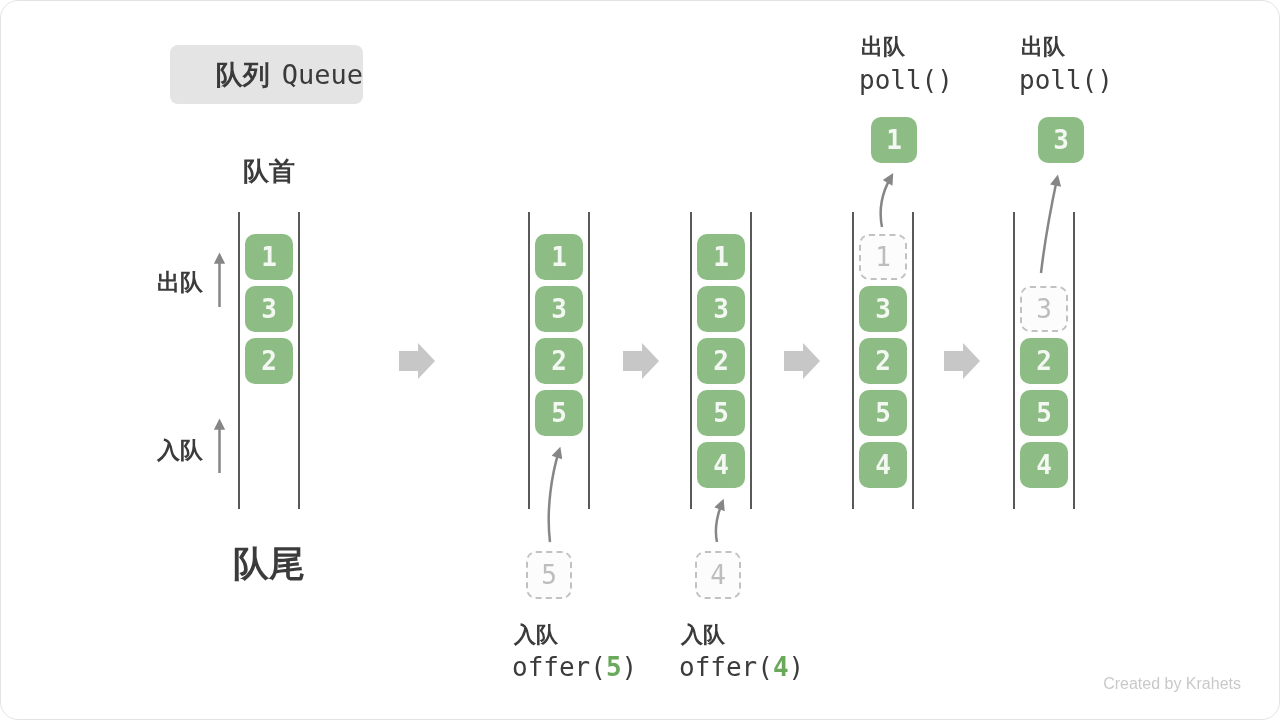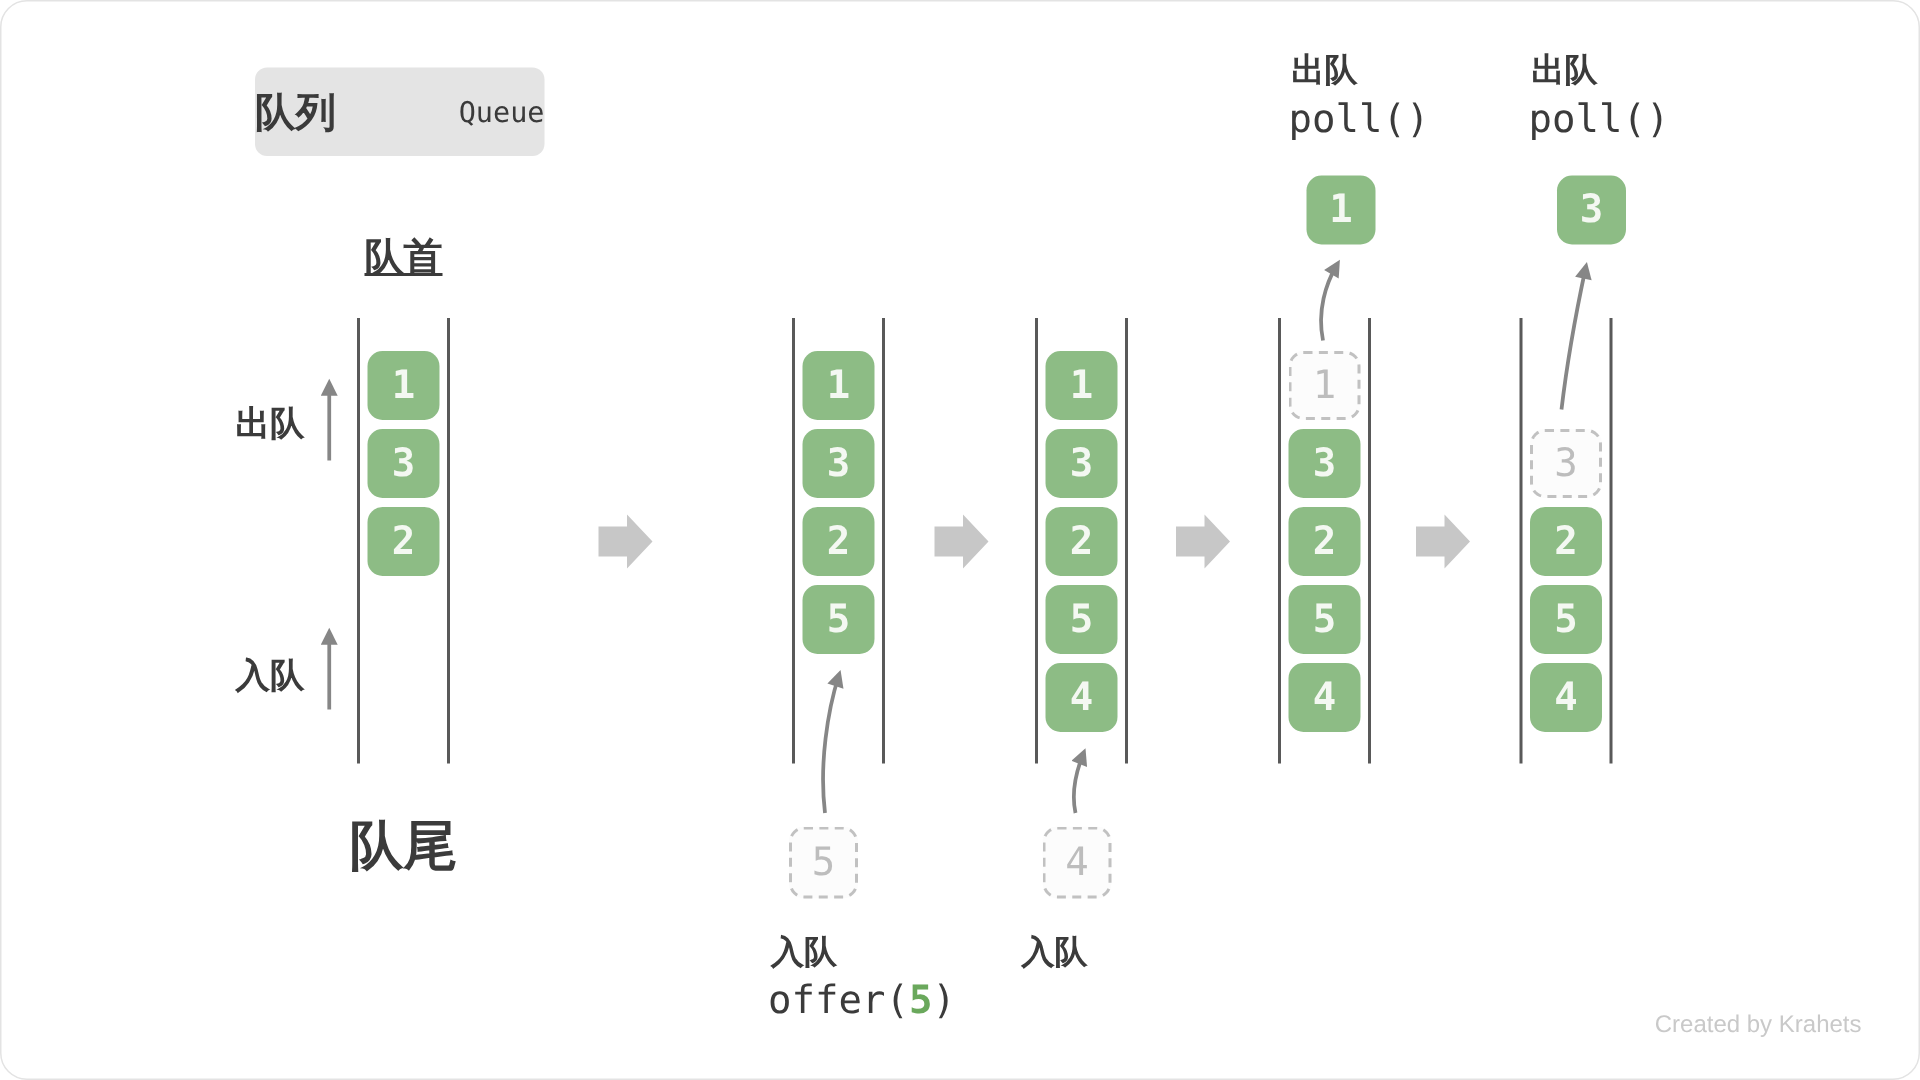--- a/index.html
+++ b/index.html
@@ -7,27 +7,27 @@
     position:relative;width:1280px;height:720px;box-sizing:border-box;
     background:#ffffff;border:1px solid #e3e3e3;border-radius:18px;overflow:hidden;
     font-family:"Liberation Sans",sans-serif;
   }
   .overlay{position:absolute;left:0;top:0;z-index:1;}
   .thin{fill:none;stroke:#868686;stroke-width:2.5;}
   .block{fill:#c7c7c7;stroke:none;}
 
   .title-box{
     position:absolute;left:169px;top:44px;width:193px;height:59px;z-index:2;
-    background:#e4e4e4;border-radius:8px;display:flex;align-items:center;justify-content:space-between;gap:24px;
+    background:#e4e4e4;border-radius:8px;display:flex;align-items:center;justify-content:flex-end;gap:12px;
   }
   .title-zh{font-size:27px;font-weight:700;color:#3a3a3a;}
-  .title-en{font-family:"DejaVu Sans Mono","Liberation Mono",monospace;font-size:19px;color:#3a3a3a;}
+  .title-en{font-family:"DejaVu Sans Mono","Liberation Mono",monospace;font-size:27px;color:#3a3a3a;}
 
   .cjk{position:absolute;z-index:2;font-weight:700;color:#3b3b3b;}
-  .lbl-front{left:218px;top:153px;width:100px;text-align:center;font-size:26px;text-decoration:underline;}
+  .lbl-front{left:218px;top:153px;width:100px;text-align:center;font-size:26px;}
   .lbl-rear{left:218px;top:539px;width:100px;text-align:center;font-size:36px;}
   .lbl-dequeue{left:118px;top:266px;width:84px;text-align:right;font-size:23px;}
   .lbl-enqueue{left:118px;top:434px;width:84px;text-align:right;font-size:23px;}
 
   .walls{
     position:absolute;top:211px;height:297px;width:62px;box-sizing:border-box;z-index:1;
     border-left:2px solid #595959;border-right:2px solid #595959;
   }
   .w1{left:237px}.w2{left:527px}.w3{left:689px}.w4{left:851px}.w5{left:1012px}
 
@@ -114,20 +114,21 @@
   <div class="op-code ocode1"><span>offer(</span><span class="arg">5</span><span>)</span></div>
 
   <div class="walls w3"></div>
   <div class="box q3 p0">1</div>
   <div class="box q3 p1">3</div>
   <div class="box q3 p2">2</div>
   <div class="box q3 p3">5</div>
   <div class="box q3 p4">4</div>
   <div class="ghost-below gb4">4</div>
   <div class="op-zh ozh2">入队</div>
+  <div class="op-code ocode2"><span>offer(</span><span class="arg">4</span><span>)</span></div>
 
   <div class="walls w4"></div>
   <div class="box ghost q4 p0">1</div>
   <div class="box q4 p1">3</div>
   <div class="box q4 p2">2</div>
   <div class="box q4 p3">5</div>
   <div class="box q4 p4">4</div>
   <div class="box out1">1</div>
   <div class="op-zh pzh1">出队</div>
   <div class="op-code pcode1">poll()</div>

